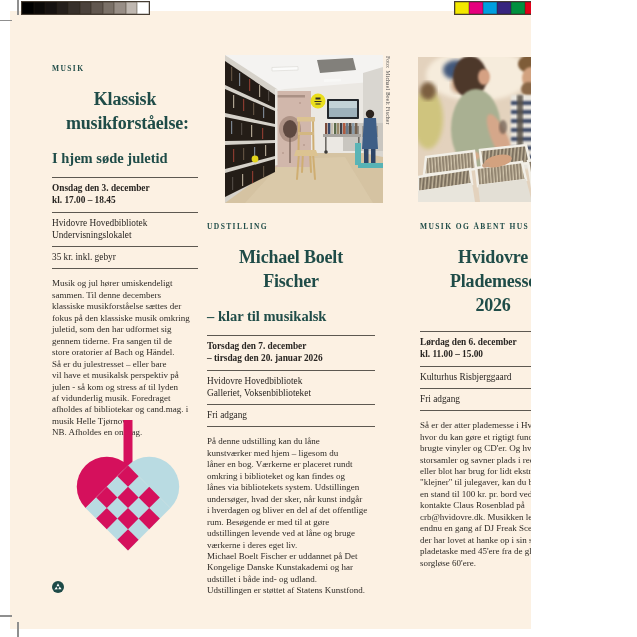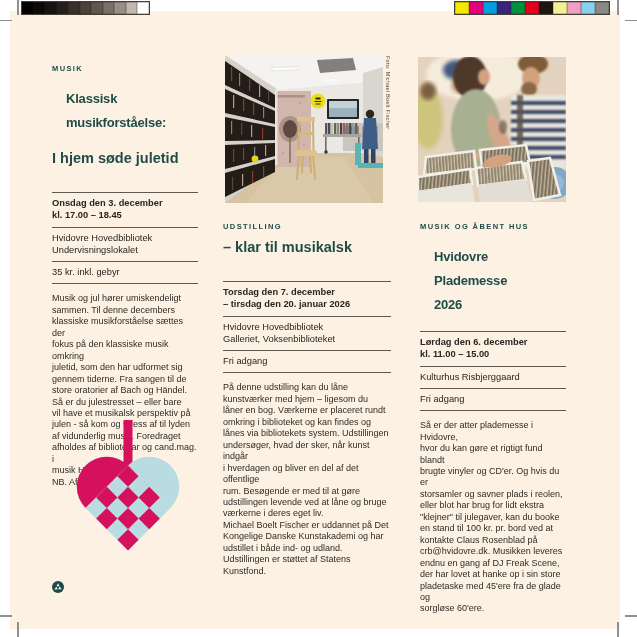--- a/index.html
+++ b/index.html
@@ -1,41 +1,41 @@
 <!DOCTYPE html>
 <html style="--cream: #fcf1e3; --teal: #1f4c48; --rule: #5d5851; --pink: #d5105c; --hblue: #b9dbe2; --logo: #1d4a47;"><head>
 <meta charset="utf-8">
 <style>
   html,body { margin:0; padding:0; }
   #canvas {
-    position:relative; width:637px; height:637px; background:#ffffff;
-    font-family:Liberation Sans, sans-serif; overflow:hidden;
+    position:relative; width:531px; height:637px; background:#ffffff;
+    font-family:Liberation Serif, serif; overflow:hidden;
     -webkit-font-smoothing:antialiased;
   }
   .page { position:absolute; left:10px; top:11px; width:610px; height:618px; background:var(--cream,#fcf1e3); }
 
   
   .mark { position:absolute; background:#8f8f8f; z-index:6; }
   .mk-v { width:1.5px; height:15px; }
   .mk-h { width:12px; height:1.5px; }
 
   
   .calbar { position:absolute; top:2px; height:12px; display:flex; z-index:5; outline:1px solid #463d33; }
   .swatch { flex:1; box-shadow: inset 0 0 0 0.5px rgba(40,30,20,.45); }
 
   
   .col { position:absolute; color:#2e2b27; }
   .col1 { left:52px; top:64px; width:146px; }
-  .col2 { left:223px; top:222px; width:168px; }
+  .col2 { left:207px; top:222px; width:168px; }
   .col3 { left:420px; top:222px; width:146px; }
 
   .eyebrow { font-size:7.5px; font-weight:bold; letter-spacing:1.4px; color:var(--teal,#1f4c48); margin:0 0 7px 0; }
-  .title { font-size:13px; line-height:24px; font-weight:bold; letter-spacing:-0.2px; color:var(--teal,#1f4c48); margin:14px; white-space:pre-line; }
+  .title { font-size:18px; line-height:24px; font-weight:bold; letter-spacing:-0.2px; color:var(--teal,#1f4c48); margin:14px; white-space:pre-line;text-align:center; }
   .subtitle { font-size:14.5px; line-height:18px; font-weight:bold; color:var(--teal,#1f4c48); margin:4px 0 0 0; white-space:pre-line; }
-  .details { margin-top:25px; border-bottom:1px solid var(--rule,#5d5851); }
+  .details { margin-top:10px; border-bottom:1px solid var(--rule,#5d5851); }
   .details.mt { margin-top:14px; }
   .drow { border-top:1px solid var(--rule,#5d5851); padding:4px 0 5px 0; font-size:9.3px; line-height:12.3px; white-space:pre-line; color:#282522; }
   .drow.bold { font-weight:bold; }
   .bodytext { margin-top:9px; font-size:9px; line-height:11.45px; white-space:pre-line; color:#2e2b27; }
 
   .photo { position:absolute; overflow:hidden; }
   .photo svg { display:block; }
   .photo-lib { left:225px; top:55px; width:158px; height:148px; }
   .photo-rec { left:418px; top:57px; width:148px; height:145px; }
   .photo-credit { position:absolute; left:385px; top:56px; height:132px; writing-mode:vertical-rl;
@@ -244,20 +244,22 @@
       </g>
       <polygon points="71,95 91,95 93,101 69,101" fill="#dcc391"></polygon>
       <rect x="72" y="62" width="18" height="4.5" fill="#dcc391"></rect>
       <rect x="73" y="77" width="16" height="3" fill="#d3b782"></rect>
     </svg>
   </div>
   <div class="photo-credit">Foto: Michael Boelt Fischer</div>
 
   <div class="col col2">
     <div class="eyebrow">UDSTILLING</div>
+    <h2 class="title">Michael Boelt
+Fischer</h2>
     <div class="subtitle">– klar til musikalsk</div>
     <div class="details">
       <div class="drow bold">Torsdag den 7. december
 – tirsdag den 20. januar 2026</div>
       <div class="drow">Hvidovre Hovedbibliotek
 Galleriet, Voksenbiblioteket</div>
       <div class="drow">Fri adgang</div>
     </div>
     <div class="bodytext">På denne udstilling kan du låne
 kunstværker med hjem – ligesom du

